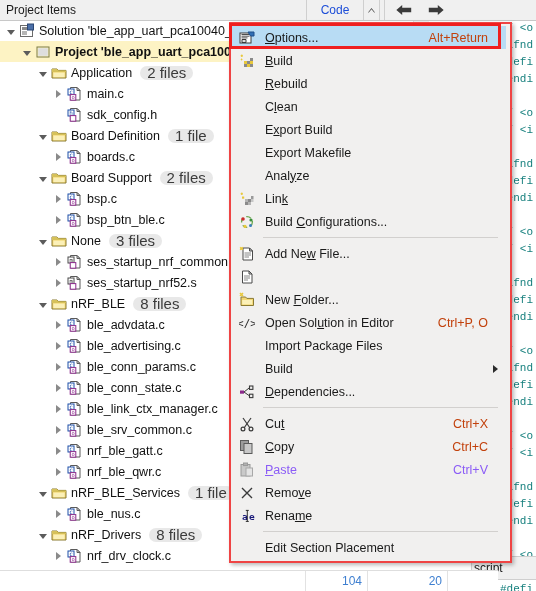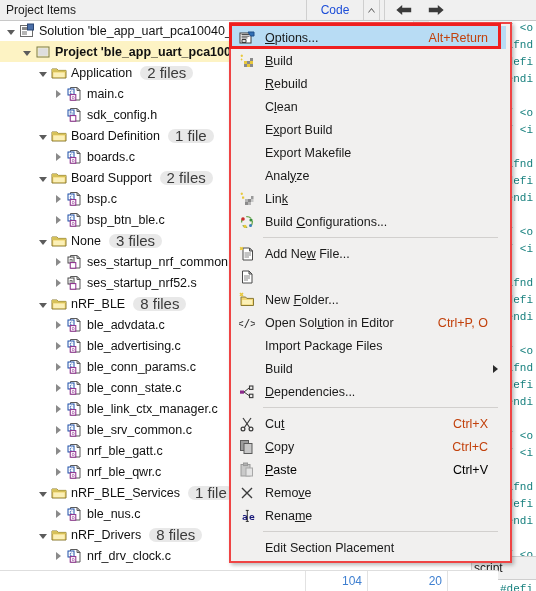--- a/index.html
+++ b/index.html
@@ -101,21 +101,21 @@
     padding:0 4px 0 2px;
   }
   .mi.hl{background:#b8dcf4;}
   .mi-ic{
     flex:0 0 28px;width:28px;height:20px;
     display:flex;align-items:center;justify-content:center;
   }
   .mi-lb{flex:1;font-size:12.5px;color:#1a1a1a;padding-left:4px;}
   .mi-lb u{text-decoration:underline;}
   .mi-sc{font-size:12.5px;color:#c2410c;padding-right:14px;}
-  .mi.dis .mi-lb,.mi.dis .mi-sc{color:#000000;}
+  .mi.dis .mi-lb,.mi.dis .mi-sc{color:#8b5cf6;}
   .mi-arrow{
     position:absolute;right:8px;top:50%;margin-top:-4px;
     border-left:5px solid #2b2b2b;
     border-top:4px solid transparent;border-bottom:4px solid transparent;
   }
   .msep{height:1px;background:#d2d0ce;margin:4px 8px 4px 32px;}
   
   .red-box{
     position:absolute;left:229px;top:23px;width:272px;height:26px;
     border:3px solid #ef1f1f;box-sizing:border-box;pointer-events:none;

